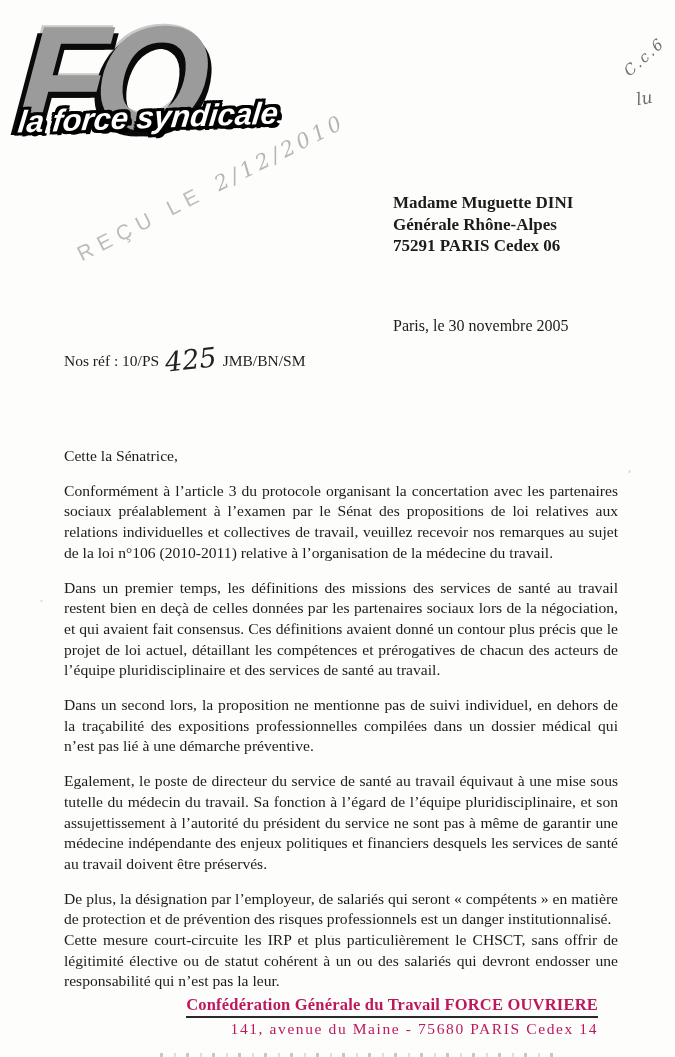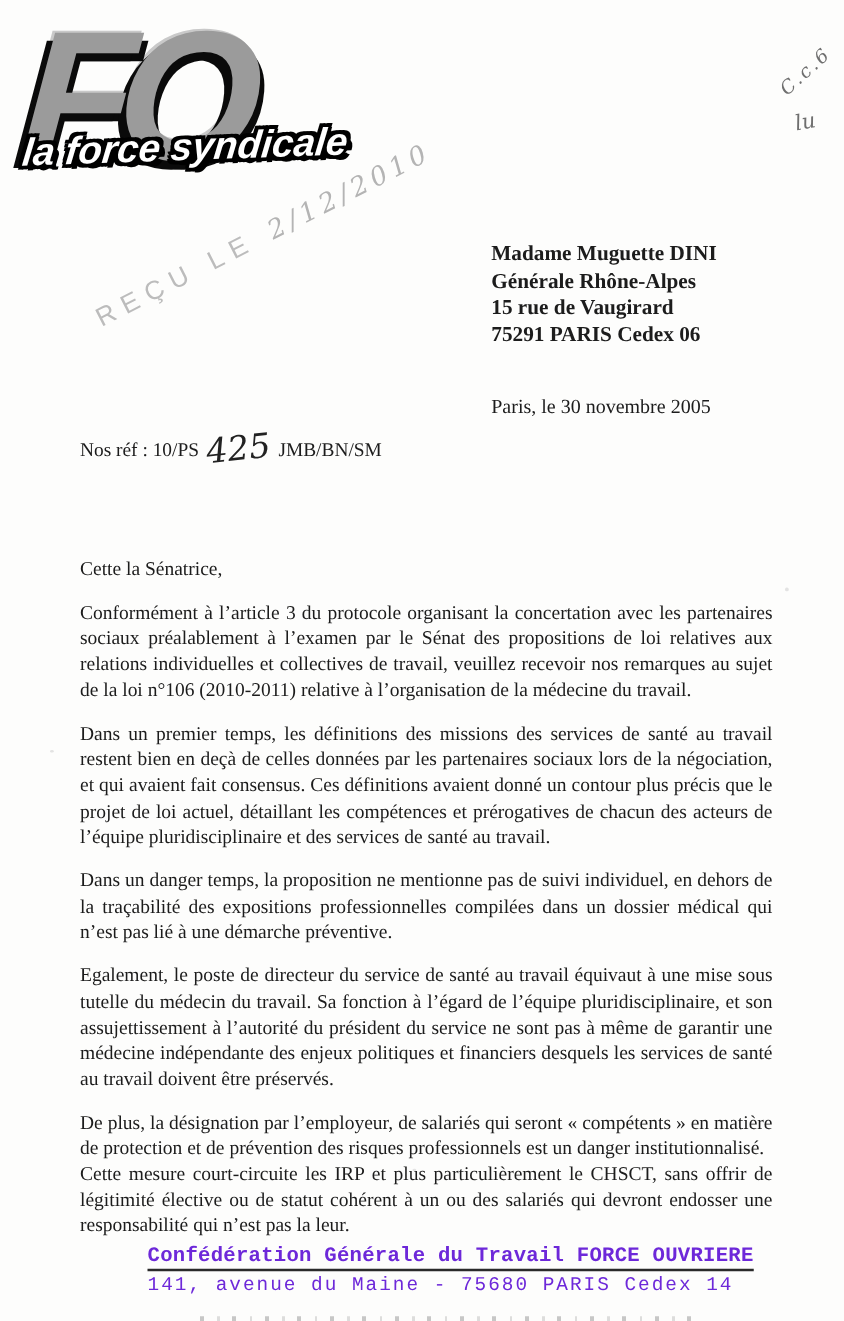--- a/index.html
+++ b/index.html
@@ -87,22 +87,22 @@
     position:absolute;left:64px;top:446px;width:554px;
     font-size:15.6px;line-height:20.7px;
     text-align:justify;
   }
   .salutation{margin:0 0 15px 0;text-align:left;}
   .body-text p{margin:0 0 14px 0;white-space:pre-line;}
 
   
   .footer{
     position:absolute;left:118px;top:995px;width:480px;
-    font-family:Liberation Mono, monospace;
-    text-align:left;color:#6d28d9;
+    font-family:Liberation Serif, serif;
+    text-align:right;color:#be185d;
   }
   .footer-org{
     font-weight:bold;font-size:16.5px;
     display:inline-block;
     border-bottom:2px solid #2a2a2a;
     padding-bottom:1px;letter-spacing:0.2px;
     white-space:nowrap;
   }
   .footer-address{font-size:15.5px;letter-spacing:1.6px;margin-top:2px;white-space:nowrap;}
   .footer-phone{font-size:15.5px;letter-spacing:0.4px;margin-top:1px;white-space:nowrap;}
@@ -130,35 +130,34 @@
   <div class="hand note-topright">C.c.6</div>
   <div class="hand mark-topright">lu</div>
 
   <div class="stamp">
     <span class="stamp-text">REÇU LE</span><span class="stamp-date">2/12/2010</span>
   </div>
 
   <div class="recipient">
     <div>Madame Muguette DINI</div>
     <div>Générale Rhône-Alpes</div>
-    <div>15 rue de Vaugirard</div>
     <div>75291 PARIS Cedex 06</div>
   </div>
 
   <div class="dateline">Paris, le 30 novembre 2005</div>
 
   <div class="refline">
     <span>Nos réf : 10/PS</span><span class="ref-hand">425</span><span>JMB/BN/SM</span>
   </div>
 
   <div class="body-text">
     <p class="salutation">Cette la Sénatrice,</p>
     <p>Conformément à l’article 3 du protocole organisant la concertation avec les partenaires sociaux préalablement à l’examen par le Sénat des propositions de loi relatives aux relations individuelles et collectives de travail, veuillez recevoir nos remarques au sujet de la loi n°106 (2010-2011) relative à l’organisation de la médecine du travail.</p>
     <p>Dans un premier temps, les définitions des missions des services de santé au travail restent bien en deçà de celles données par les partenaires sociaux lors de la négociation, et qui avaient fait consensus. Ces définitions avaient donné un contour plus précis que le projet de loi actuel, détaillant les compétences et prérogatives de chacun des acteurs de l’équipe pluridisciplinaire et des services de santé au travail.</p>
-    <p>Dans un danger temps, la proposition ne mentionne pas de suivi individuel, en dehors de la traçabilité des expositions professionnelles compilées dans un dossier médical qui n’est pas lié à une démarche préventive.</p>
+    <p>Dans un second lors, la proposition ne mentionne pas de suivi individuel, en dehors de la traçabilité des expositions professionnelles compilées dans un dossier médical qui n’est pas lié à une démarche préventive.</p>
     <p>Egalement, le poste de directeur du service de santé au travail équivaut à une mise sous tutelle du médecin du travail. Sa fonction à l’égard de l’équipe pluridisciplinaire, et son assujettissement à l’autorité du président du service ne sont pas à même de garantir une médecine indépendante des enjeux politiques et financiers desquels les services de santé au travail doivent être préservés.</p>
     <p>De plus, la désignation par l’employeur, de salariés qui seront « compétents » en matière de protection et de prévention des risques professionnels est un danger institutionnalisé.
 Cette mesure court-circuite les IRP et plus particulièrement le CHSCT, sans offrir de légitimité élective ou de statut cohérent à un ou des salariés qui devront endosser une responsabilité qui n’est pas la leur.</p>
   </div>
 
   <div class="footer">
     <div><span class="footer-org">Confédération Générale du Travail FORCE OUVRIERE</span></div>
     <div class="footer-address">141, avenue du Maine - 75680 PARIS Cedex 14</div>
   </div>
   <div class="cutoff-edge"></div>

